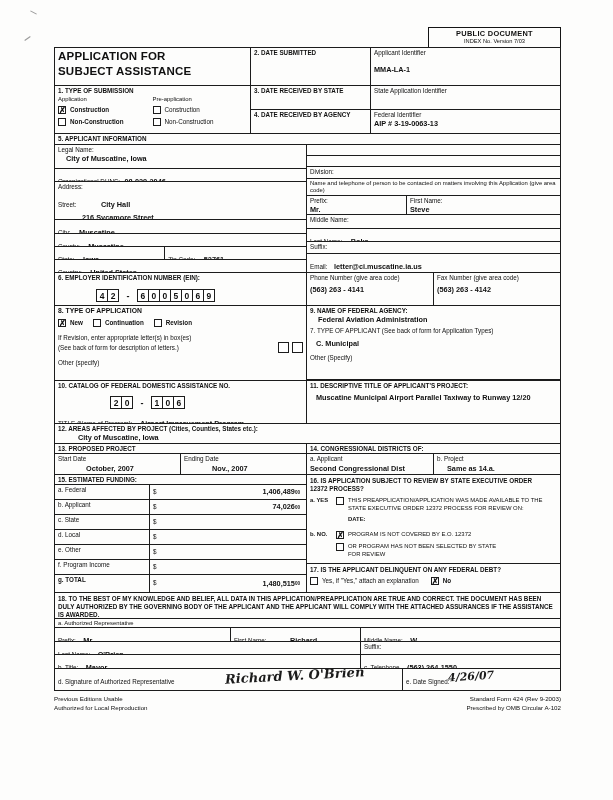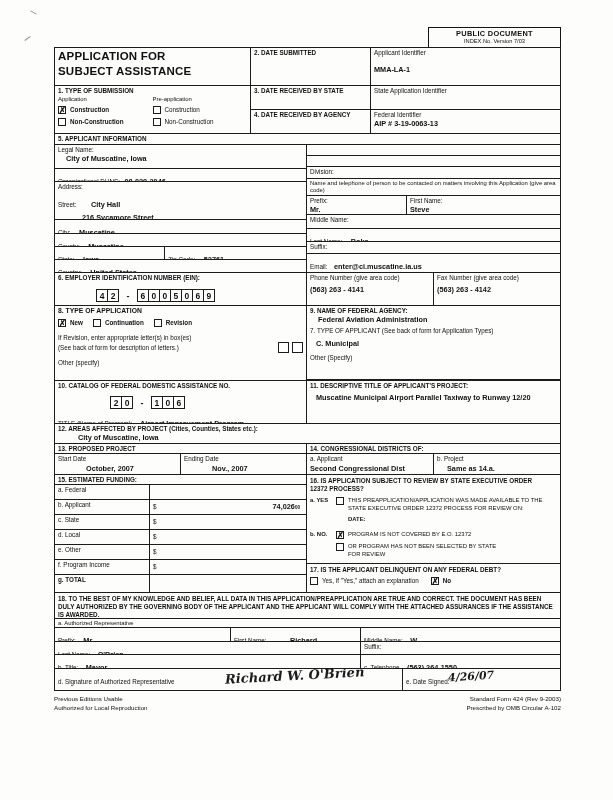--- a/index.html
+++ b/index.html
@@ -139,21 +139,21 @@
           <div class="v ind">City of Muscatine, Iowa</div>
         </div>
         <div class="cell bb" style="height:13px">
           <span class="l">Organizational DUNS:</span>
           <span class="v">08-029-2046</span>
         </div>
         <div class="cell bb" style="height:38px">
           <div class="l">Address:</div>
           <div style="margin-top:2px">
             <span class="l">Street:</span>
-            <span class="v" style="margin-left:10px">City Hall</span>
+            <span class="v" style="margin-left:20px">City Hall</span>
           </div>
           <div class="v" style="margin-left:24px;margin-top:2px">216 Sycamore Street</div>
         </div>
         <div class="cell bb" style="height:14px">
           <span class="l">City:</span>
           <span class="v" style="margin-left:4px">Muscatine</span>
         </div>
         <div class="cell bb" style="height:13px">
           <span class="l">County:</span>
           <span class="v" style="margin-left:4px">Muscatine</span>
@@ -195,21 +195,21 @@
           </div>
         </div>
         <div class="cell bb l" style="height:14px">Middle Name:</div>
         <div class="cell bb" style="height:13px">
           <span class="l">Last Name:</span>
           <span class="v" style="margin-left:4px">Boka</span>
         </div>
         <div class="cell bb l" style="height:12px">Suffix:</div>
         <div class="cell grow">
           <span class="l">Email:</span>
-          <span class="v" style="margin-left:2px">enter@ci.muscatine.ia.us</span>
+          <span class="v" style="margin-left:2px">letter@ci.muscatine.ia.us</span>
         </div>
       </div>
     </div>
 
     <div class="row bb" style="height:33px">
       <div class="cell br" style="width:252px">
         <div class="l b">6. EMPLOYER IDENTIFICATION NUMBER (EIN):</div>
         <div style="margin:3px 0 0 38px">
           <span class="dgroup">
             <span class="digit">4</span>
@@ -335,20 +335,26 @@
           </div>
         </div>
       </div>
     </div>
 
     <div class="row bb" style="height:118px">
       <div class="col br" style="width:252px">
         <div class="cell bb l b" style="height:10px">15. ESTIMATED FUNDING:</div>
         <div class="row bb" style="height:15px">
           <div class="cell br l" style="width:95px">a. Federal</div>
+          <div class="grow amt">
+              <span class="l">$</span>
+              <span class="grow"></span>
+              <span class="v">1,406,489</span>
+              <sup class="cents">00</sup>
+            </div>
         </div>
         <div class="row bb" style="height:15px">
           <div class="cell br l" style="width:95px">b. Applicant</div>
           <div class="grow amt">
               <span class="l">$</span>
               <span class="grow"></span>
               <span class="v">74,026</span>
               <sup class="cents">00</sup>
             </div>
         </div>
@@ -383,20 +389,26 @@
           <div class="cell br l" style="width:95px">f. Program Income</div>
           <div class="grow amt">
               <span class="l">$</span>
               <span class="grow"></span>
               <span class="v"></span>
               <sup class="cents"></sup>
             </div>
         </div>
         <div class="row grow">
           <div class="cell br l b" style="width:95px">g. TOTAL</div>
+          <div class="grow amt">
+              <span class="l">$</span>
+              <span class="grow"></span>
+              <span class="v">1,480,515</span>
+              <sup class="cents">00</sup>
+            </div>
         </div>
       </div>
       <div class="col grow">
         <div class="cell grow col" style="padding:2px 3px">
           <div class="l b" style="width:236px">16. IS APPLICATION SUBJECT TO REVIEW BY STATE EXECUTIVE ORDER 12372 PROCESS?</div>
           <div class="row" style="margin-top:4px">
             <span class="xs b" style="width:26px;flex:none">a. YES</span>
             <span class="cb"></span>
             <span class="xs grow" style="margin-left:2px">THIS PREAPPLICATION/APPLICATION WAS MADE AVAILABLE TO THE STATE EXECUTIVE ORDER 12372 PROCESS FOR REVIEW ON:</span>
           </div>

